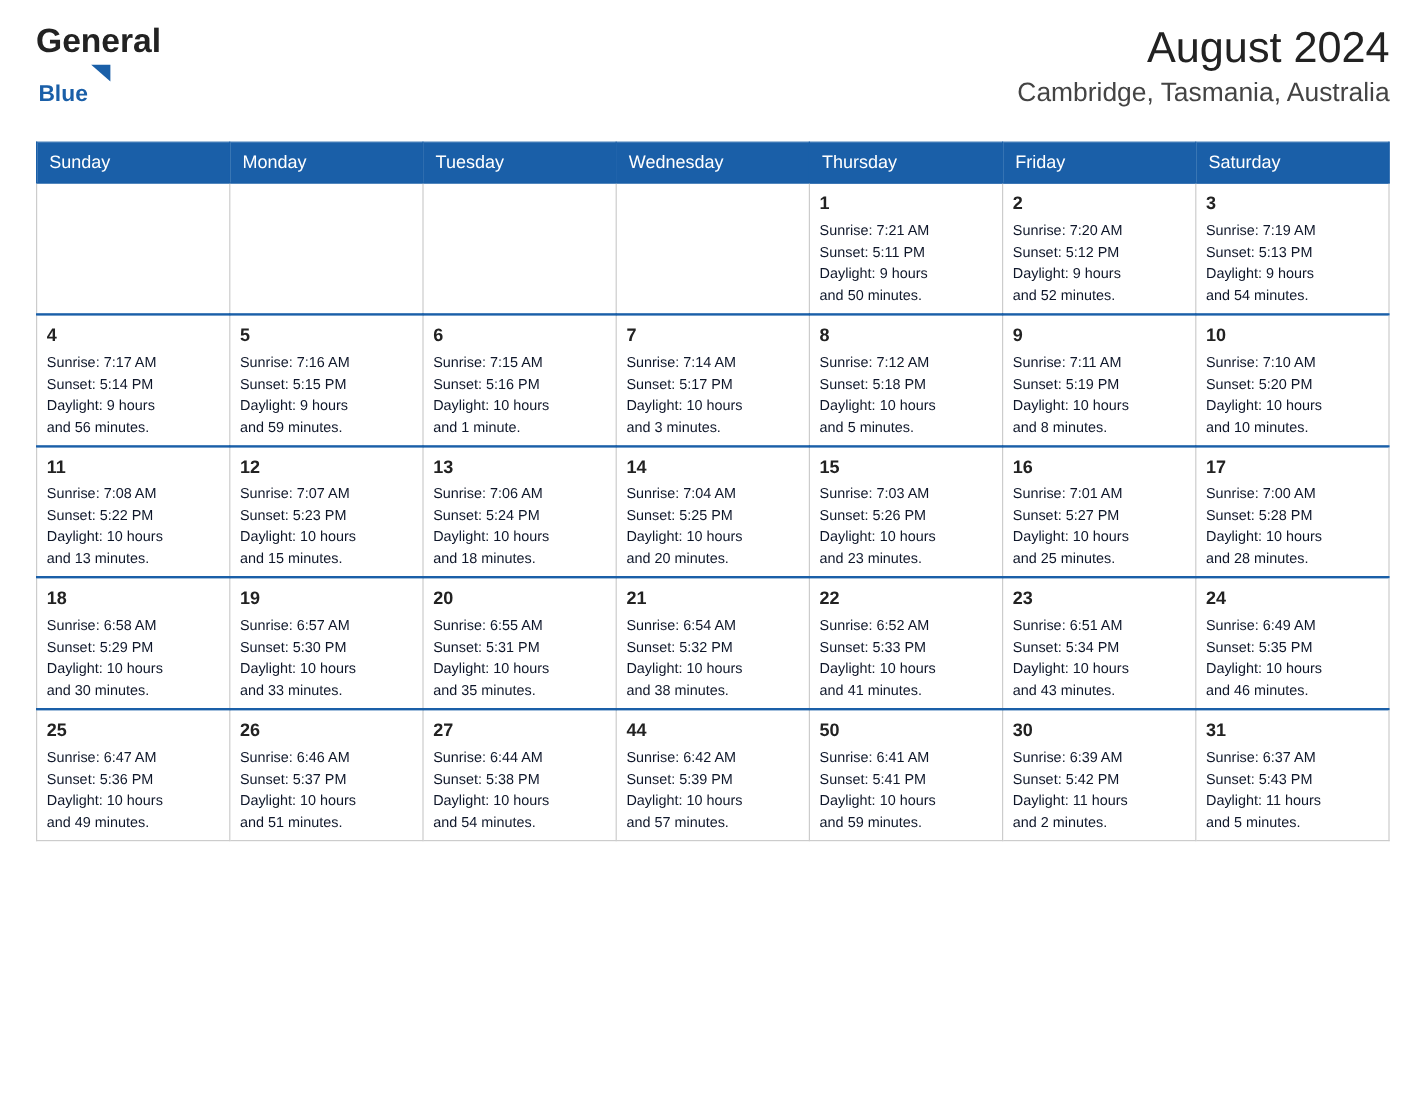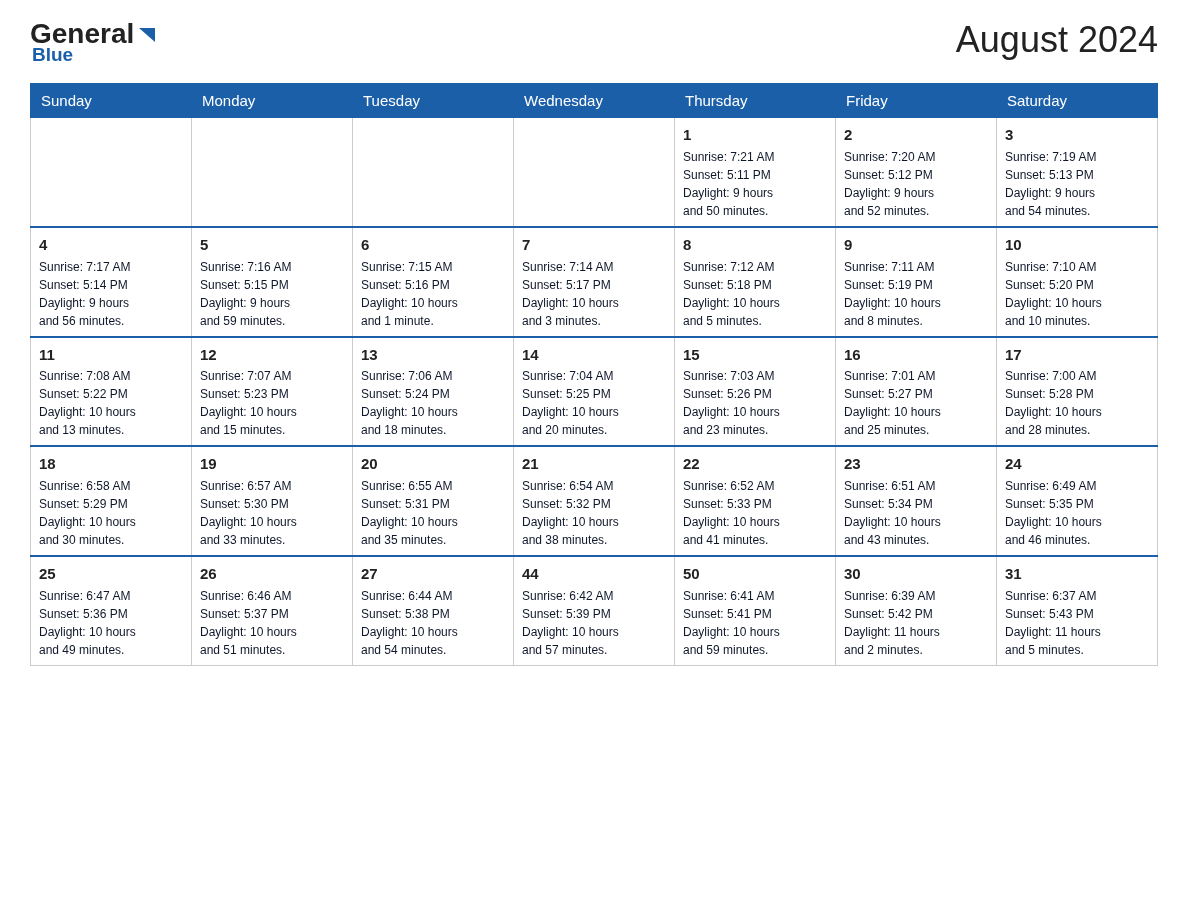--- a/index.html
+++ b/index.html
@@ -43,21 +43,21 @@
       line-height: 1.1;
     }
     .title-location {
       font-size: 22px;
       color: #444;
       margin-top: 4px;
     }
     table {
       width: 100%;
       border-collapse: collapse;
-      margin-top: 17px;
+      margin-top: 28px;
     }
     thead tr th {
       background-color: #1a5fa8;
       color: #fff;
       font-size: 15px;
       font-weight: normal;
       padding: 8px 10px;
       border: 1px solid #1a5fa8;
       text-align: left;
     }
@@ -91,30 +91,31 @@
     }
     .empty-cell {
       background: #fff;
     }
   </style>
 </head>
 <body>
 
 <div class="header">
   <div class="logo">
-    <div style="display:flex;align-items:center;">
+    <div style="display:flex;align-items:center;flex-direction:column;">
       <span class="logo-text">General</span>
       <svg width="22" height="22" viewBox="0 0 22 22" style="margin-left:1px;margin-top:2px;">
         <polygon points="4,4 20,4 20,18" fill="#1a5fa8"></polygon>
       </svg>
     </div>
     <div class="logo-blue-line">Blue</div>
   </div>
   <div class="title-block">
     <div class="title-month">August 2024</div>
+    <div class="title-location">Cambridge, Tasmania, Australia</div>
   </div>
 </div>
 
 <table>
   <thead>
     <tr>
     <th>Sunday</th>
         <th>Monday</th>
         <th>Tuesday</th>
         <th>Wednesday</th>

